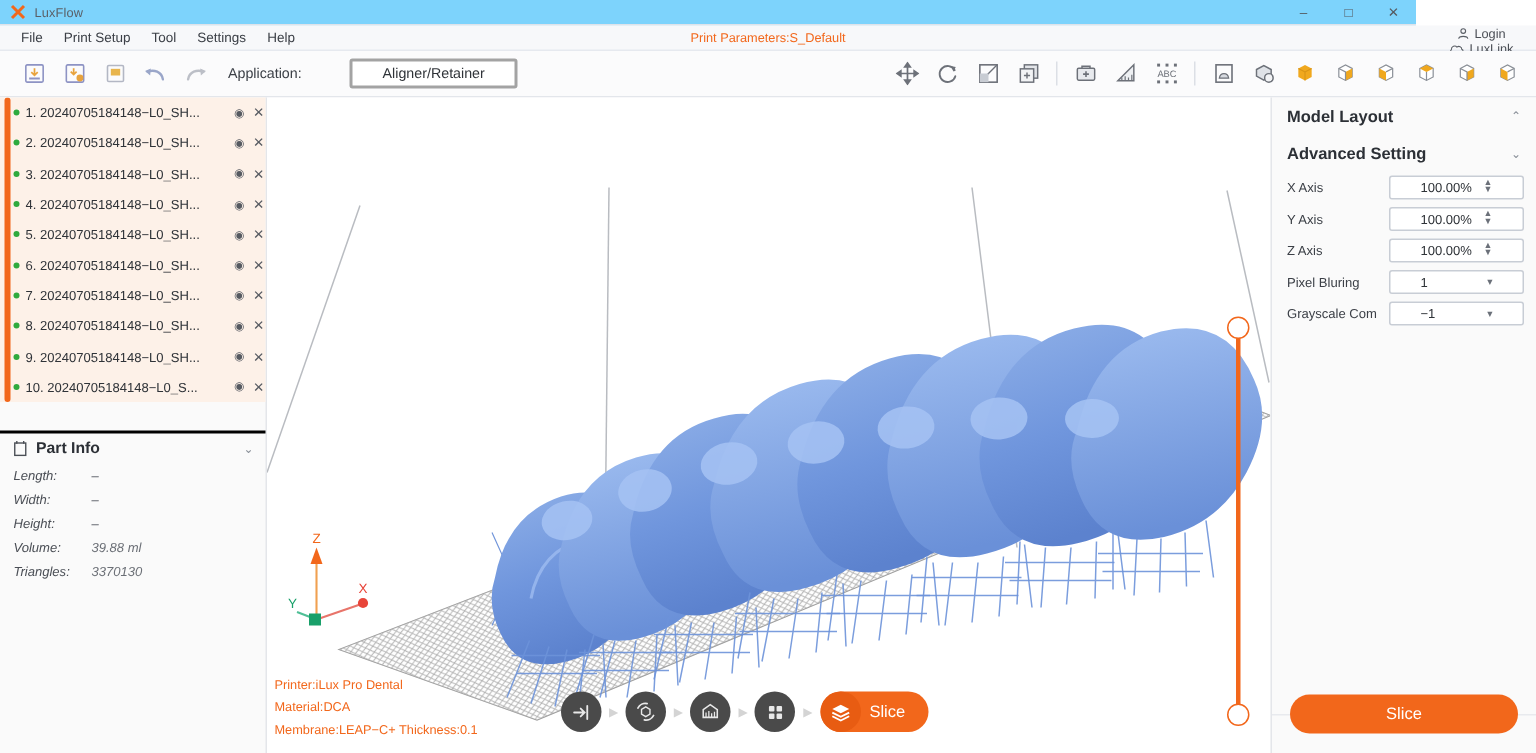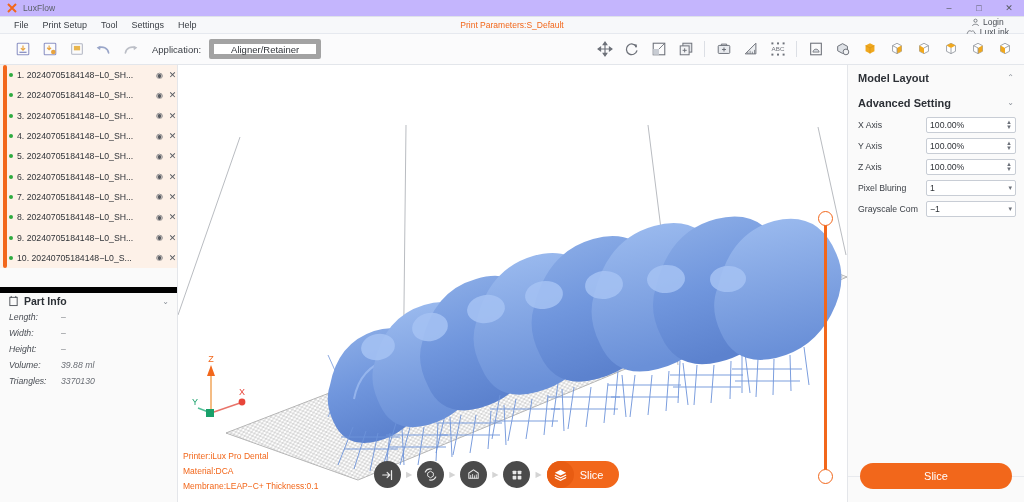--- a/index.html
+++ b/index.html
@@ -7,22 +7,22 @@
     width: 1024px; height: 502px;
     font-family: "Liberation Sans", sans-serif;
     overflow: hidden;
     background: #ffffff;
     -webkit-font-smoothing: antialiased;
   }
   #app { position: relative; width: 1024px; height: 502px; background:#fff; }
 
   
   .titlebar {
-    position:absolute; left:0; top:0; width:1024px; height:17px;
-    background:#c4b5fd; border-bottom:1px solid #dfe3ea;
+    position:absolute; left:0; top:0; width:944px; height:17px;
+    background:#7dd3fc; border-bottom:1px solid #dfe3ea;
     display:flex; align-items:center;
   }
   .titlebar .logo { width:12px; height:12px; margin-left:6px; position:relative; }
   .titlebar .logo svg { display:block; }
   .titlebar .apptitle { font-size:8.5px; color:#5a5f66; margin-left:5px; letter-spacing:.1px;}
   .wincontrols { margin-left:auto; display:flex; height:100%; }
   .wincontrols div {
     width:30px; height:100%; display:flex; align-items:center; justify-content:center;
     font-size:9px; color:#55595f;
   }
@@ -51,22 +51,22 @@
   }
   .tb-btn {
     width:21px; height:21px; margin:0 3px; display:flex; align-items:center; justify-content:center;
     border-radius:2px;
   }
   .tb-btn:first-child { margin-left:12px; }
   .tb-sep { width:1px; height:16px; background:#dcdfe5; margin:0 5px; }
   .applabel { font-size:9.5px; color:#3c4047; margin-left:8px; margin-right:8px; }
   .appselect {
     height:20px; min-width:112px; padding:0 10px; background:#fff;
-    border:5px solid #a3a3a3; border-radius:2px; font-size:9.5px; color:#2f3338;
-    display:flex; align-items:center; justify-content:center;
+    border:2px solid #a3a3a3; border-radius:2px; font-size:9.5px; color:#2f3338;
+    display:flex; align-items:center; justify-content:center;margin-left:24px;
   }
   .rtools { margin-left:auto; display:flex; align-items:center; padding-right:6px; }
 
   
   .leftpanel {
     position:absolute; left:0; top:65px; width:178px; height:437px;
     background:#fafafa; border-right:1px solid #e4e6ea;
   }
   .panel-header {
     height:22px; display:flex; align-items:center; padding:0 8px; gap:5px;
@@ -142,21 +142,21 @@
     height:25px; display:flex; align-items:center; padding:0 10px;
     font-size:11px; font-weight:bold; color:#2c3036;
   }
   .rp-section .chev { margin-left:auto; font-size:8px; color:#8a9099; font-weight:normal;}
   .rp-row {
     height:20px; display:flex; align-items:center; padding:0 8px 0 10px; margin-bottom:1px;
   }
   .rp-label { font-size:8.7px; color:#3c4047; width:68px; flex:none; }
   .rp-field {
     flex:1; height:16px; background:#fff; border:1px solid #c8cdd5; border-radius:2px;
-    display:flex; align-items:center; padding:0 3px; font-size:8.7px; color:#2f3338;
+    display:flex; align-items:center; padding:0 20px; font-size:8.7px; color:#2f3338;
   }
   .rp-field .val { flex:1; }
   .spin { display:flex; flex-direction:column; line-height:5px; font-size:6px; color:#6b7079; }
   .caret-dn { font-size:7px; color:#6b7079; }
 
   .slice-main {
     position:absolute; left:12px; bottom:13px; width:152px; height:26px;
     background:#f2671b; border-radius:13px; color:#fff; font-size:11px;
     display:flex; align-items:center; justify-content:center;
   }
@@ -430,21 +430,21 @@
       </div>
       <div class="part-row">
         <span class="dot"></span>
         <span class="pname"><span>10.</span>&nbsp;<span>20240705184148−L0_S...</span></span>
         <span class="eye">◉</span>
         <span class="xbtn">✕</span>
       </div>
 
     </div>
 
-    <div class="panel-header" style="margin-top:19px; border-top:6px solid #000000; border-bottom:none;">
+    <div class="panel-header" style="margin-top:19px; border-top:2px solid #000000; border-bottom:none;">
       <svg width="11" height="12" viewBox="0 0 12 13">
         <rect x="2" y="2.5" width="8" height="9" fill="none" stroke="#4a4e55" stroke-width="1"></rect>
         <path d="M3.5 1 L3.5 3 M8.5 1 L8.5 3" stroke="#4a4e55" stroke-width="1"></path>
       </svg>
       <span class="ptitle">Part Info</span>
       <span class="chev">⌄</span>
     </div>
 
     <div class="partinfo">
       <div class="pi-row">

